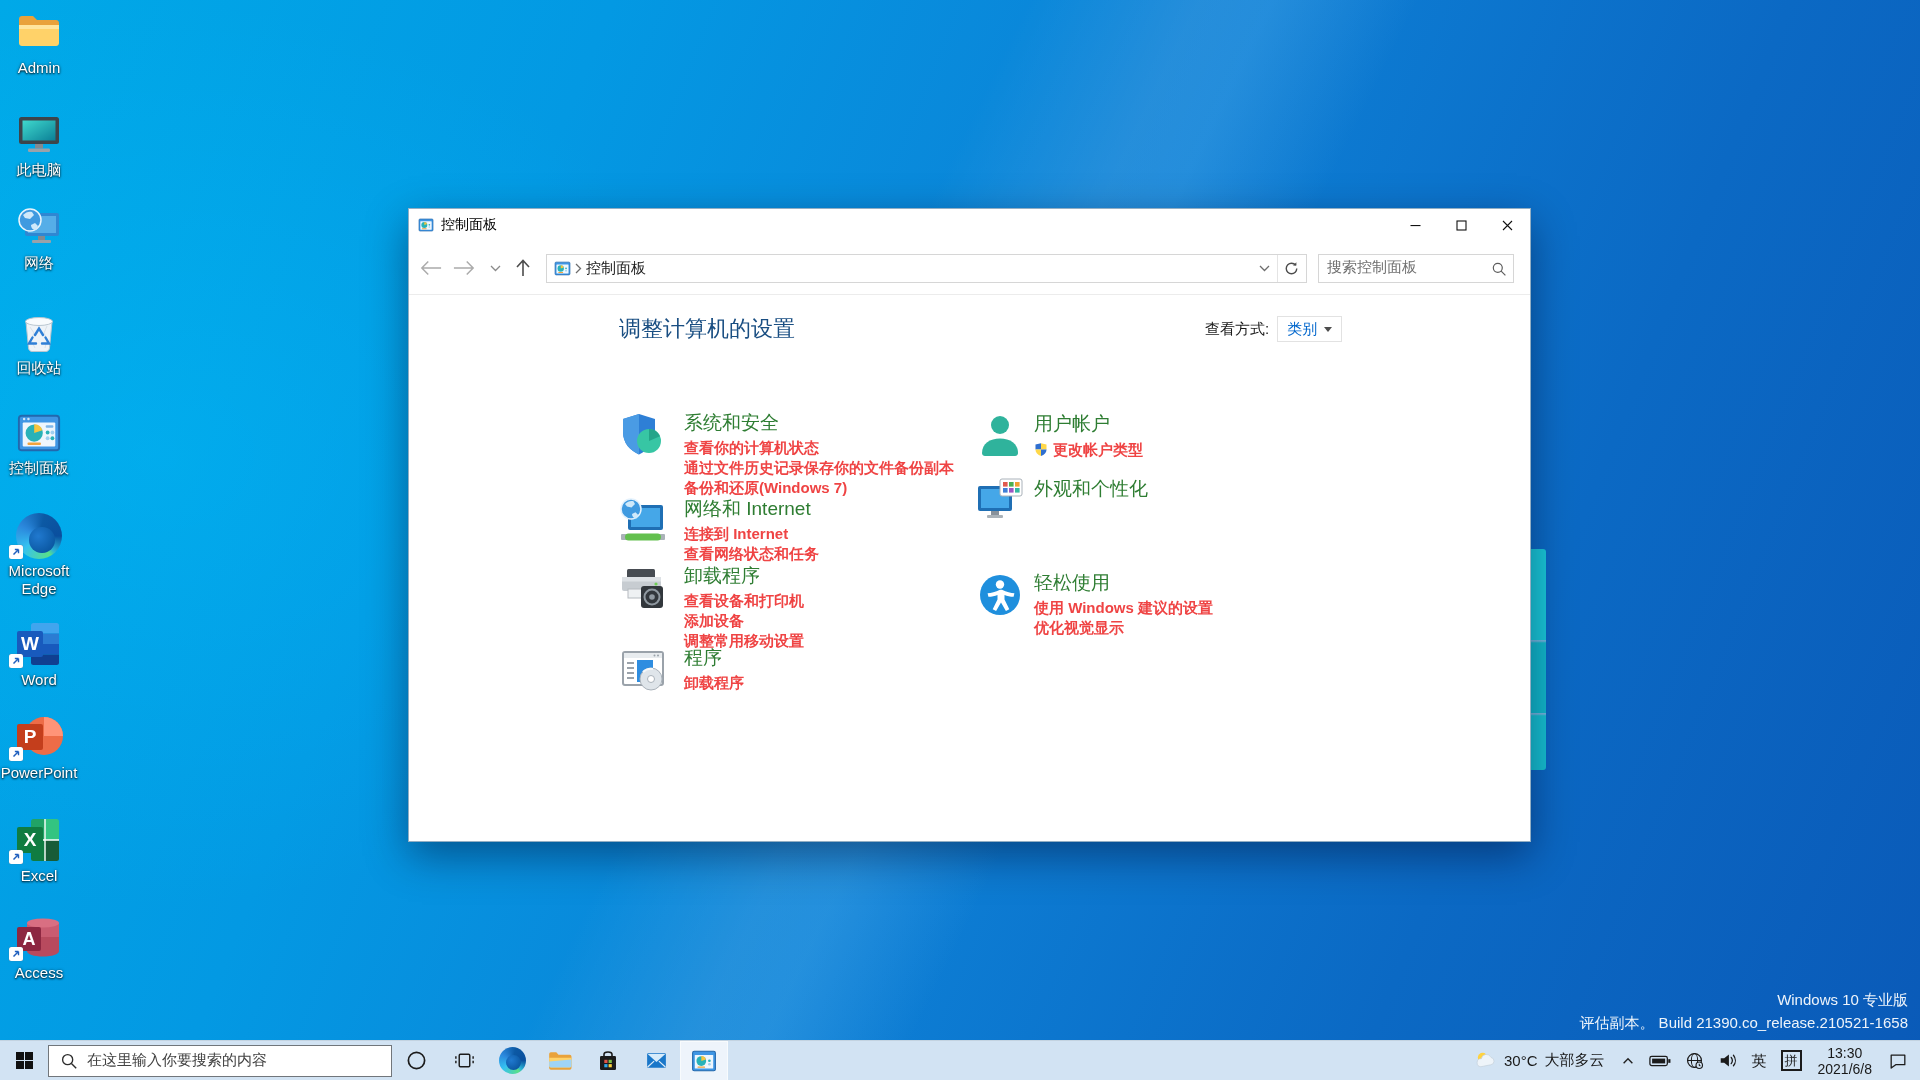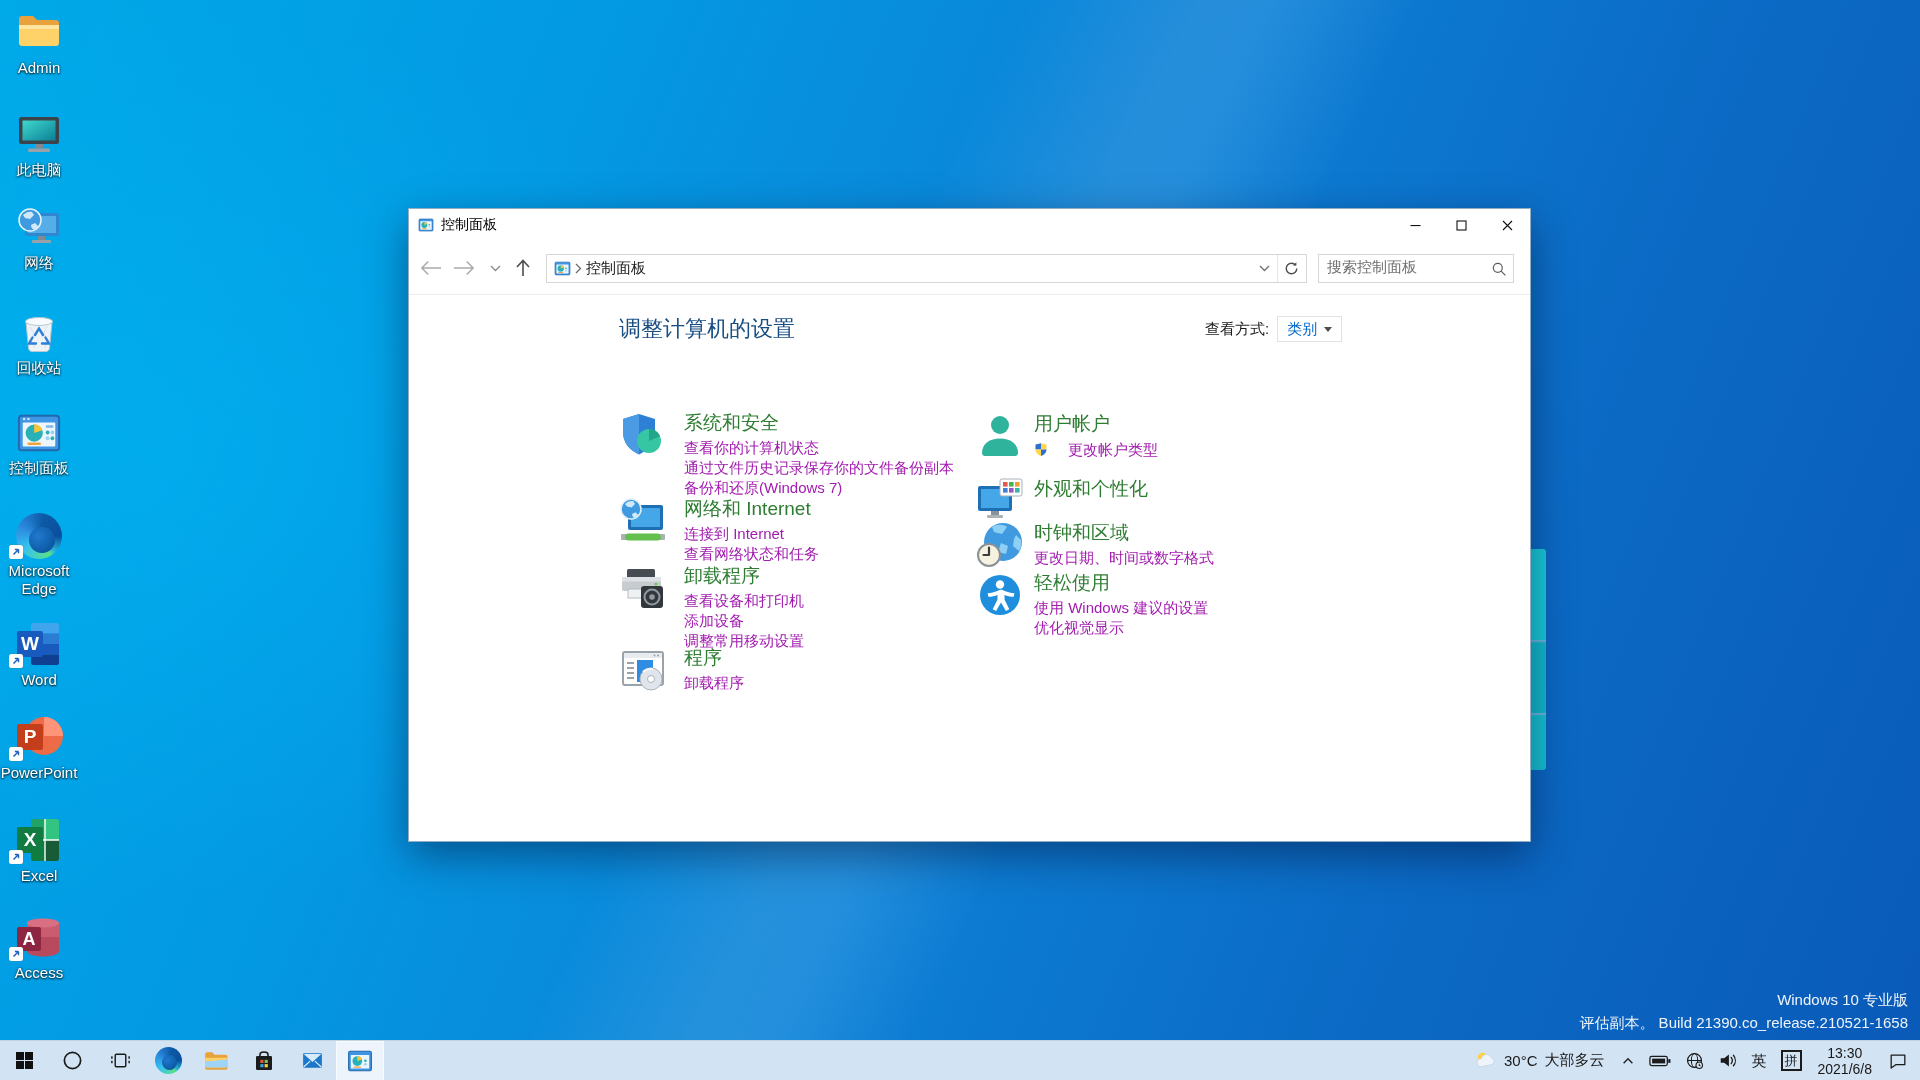--- a/index.html
+++ b/index.html
@@ -68,22 +68,22 @@
   .caret { width:0; height:0; border-left:4.5px solid transparent; border-right:4.5px solid transparent;
     border-top:5px solid #4d4d4d; }
 
   .cat { position:absolute;margin-top:41px; }
   .cat-icon { position:absolute; left:0; top:0; width:48px; height:48px; cursor:pointer; }
   .cat-body { padding-left:65px; }
   .cat.r .cat-body { padding-left:58px; }
   .cat-title { display:inline-block; font-size:19px; line-height:23px; color:#2e7d32;
     text-decoration:none; margin-bottom:3px; cursor:pointer; }
   .cat-links a { display:block; font-size:15px; line-height:19px; margin-top:1px;
-    color:#a21caf; text-decoration:none; cursor:pointer; white-space:nowrap; }
-  .linkrow { display:flex; align-items:center; gap:20px; margin-top:2px; }
+    color:#ef4444; text-decoration:none; cursor:pointer; white-space:nowrap;font-weight:bold; }
+  .linkrow { display:flex; align-items:center; gap:5px; margin-top:2px; }
   .linkrow a { margin-top:0; }
 
   
   .taskbar { position:absolute; left:0; right:0; bottom:0; height:40px; background:#d2e3f3;
     border-top:1px solid rgba(0,0,0,.07); display:flex; align-items:center; }
   .tb-start { width:48px; height:40px; display:flex; align-items:center; justify-content:center; cursor:pointer; }
   .tb-search { width:344px; height:32px; background:#fff; border:1px solid #71767b;
     display:flex; align-items:center; gap:9px; padding:0 11px; cursor:text; }
   .tb-search-ph { font-size:15px; color:#414141; }
   .tb-app { width:48px; height:40px; display:flex; align-items:center; justify-content:center; cursor:pointer; }
@@ -533,38 +533,20 @@
               <rect x="27" y="11" width="4.6" height="4.6" fill="#3f7fd6"></rect>
               <rect x="33" y="11" width="4.6" height="4.6" fill="#9c56c4"></rect>
               <rect x="39" y="11" width="4.6" height="4.6" fill="#35b8a0"></rect>
             </svg>
         </span>
         <div class="cat-body">
           <a class="cat-title">外观和个性化</a>
         </div>
       </div>
 
-      <div class="cat r" style="left:567px;top:184px">
-        <span class="cat-icon">
-          <svg width="48" height="48" viewBox="0 0 48 48">
-              <circle cx="27" cy="21" r="19" fill="#3f9ae0"></circle>
-              <path d="M16 6c5-3 11-3 15 0l-5 7-8-2z" fill="#8ed0f5"></path>
-              <path d="M40 14l5 5c.8 4 0 8-2 11l-6-5 1-7z" fill="#8ed0f5"></path>
-              <path d="M25 22l7 3-2 8-8-2z" fill="#8ed0f5"></path>
-              <circle cx="13" cy="34" r="11" fill="#f6f2e0" stroke="#8a9096" stroke-width="2"></circle>
-              <path d="M13 34V26.5M13 34H7.5" stroke="#3c3c3c" stroke-width="2.2" stroke-linecap="round"></path>
-            </svg>
-        </span>
-        <div class="cat-body">
-          <a class="cat-title">时钟和区域</a>
-          <div class="cat-links">
-            <a>更改日期、时间或数字格式</a>
-          </div>
-        </div>
-      </div>
 
       <div class="cat r" style="left:567px;top:234px">
         <span class="cat-icon">
           <svg width="48" height="48" viewBox="0 0 48 48">
               <circle cx="24" cy="24" r="20" fill="#1f8fdd"></circle>
               <circle cx="24" cy="13.5" r="4.2" fill="#fff"></circle>
               <path d="M24 18.8c-4.5 2.4-9 3.4-12.4 3.4l.8 3.6c3.3 0 6.5-.8 9.1-1.8v4.6l-4.8 9.7 3.4 1.7 4.9-8.6 4.9 8.6 3.4-1.7-4.8-9.7V24c2.6 1 5.8 1.8 9.1 1.8l.8-3.6c-3.4 0-7.9-1-12.4-3.4z" fill="#fff"></path>
             </svg>
         </span>
         <div class="cat-body">
@@ -579,20 +561,29 @@
   </div>
 
   <div class="taskbar">
     <div class="tb-start">
       <svg width="17" height="17" viewBox="0 0 17 17">
           <rect x="0" y="0" width="8" height="8" fill="#101010"></rect>
           <rect x="9" y="0" width="8" height="8" fill="#101010"></rect>
           <rect x="0" y="9" width="8" height="8" fill="#101010"></rect>
           <rect x="9" y="9" width="8" height="8" fill="#101010"></rect>
         </svg>
+    </div>
+    <div class="tb-search">
+      <span style="display:flex">
+        <svg width="18" height="18" viewBox="0 0 20 20">
+            <circle cx="8.5" cy="8.5" r="5.6" fill="none" stroke="#2d2d2d" stroke-width="1.5"></circle>
+            <path d="M12.7 12.7L18 18" stroke="#2d2d2d" stroke-width="1.5"></path>
+          </svg>
+      </span>
+      <span class="tb-search-ph">在这里输入你要搜索的内容</span>
     </div>
     <div class="tb-app">
       <svg width="21" height="21" viewBox="0 0 22 22">
           <circle cx="11" cy="11" r="8.5" fill="none" stroke="#1b1b1b" stroke-width="1.8"></circle>
         </svg>
     </div>
     <div class="tb-app">
       <svg width="23" height="23" viewBox="0 0 24 24" fill="none" stroke="#1b1b1b" stroke-width="1.5">
           <rect x="6.5" y="5.5" width="11" height="13" rx="1.2"></rect>
           <path d="M3 7.5v9" stroke-dasharray="2.6 2.2"></path>

